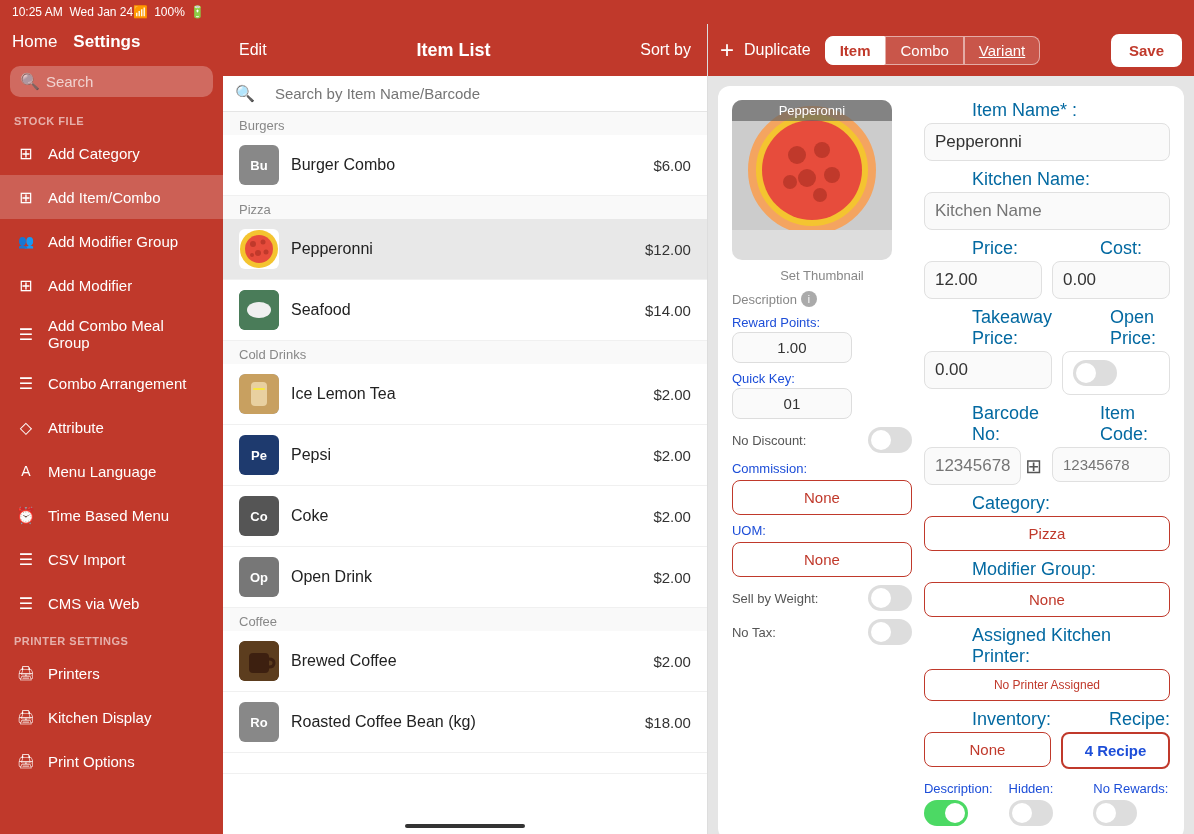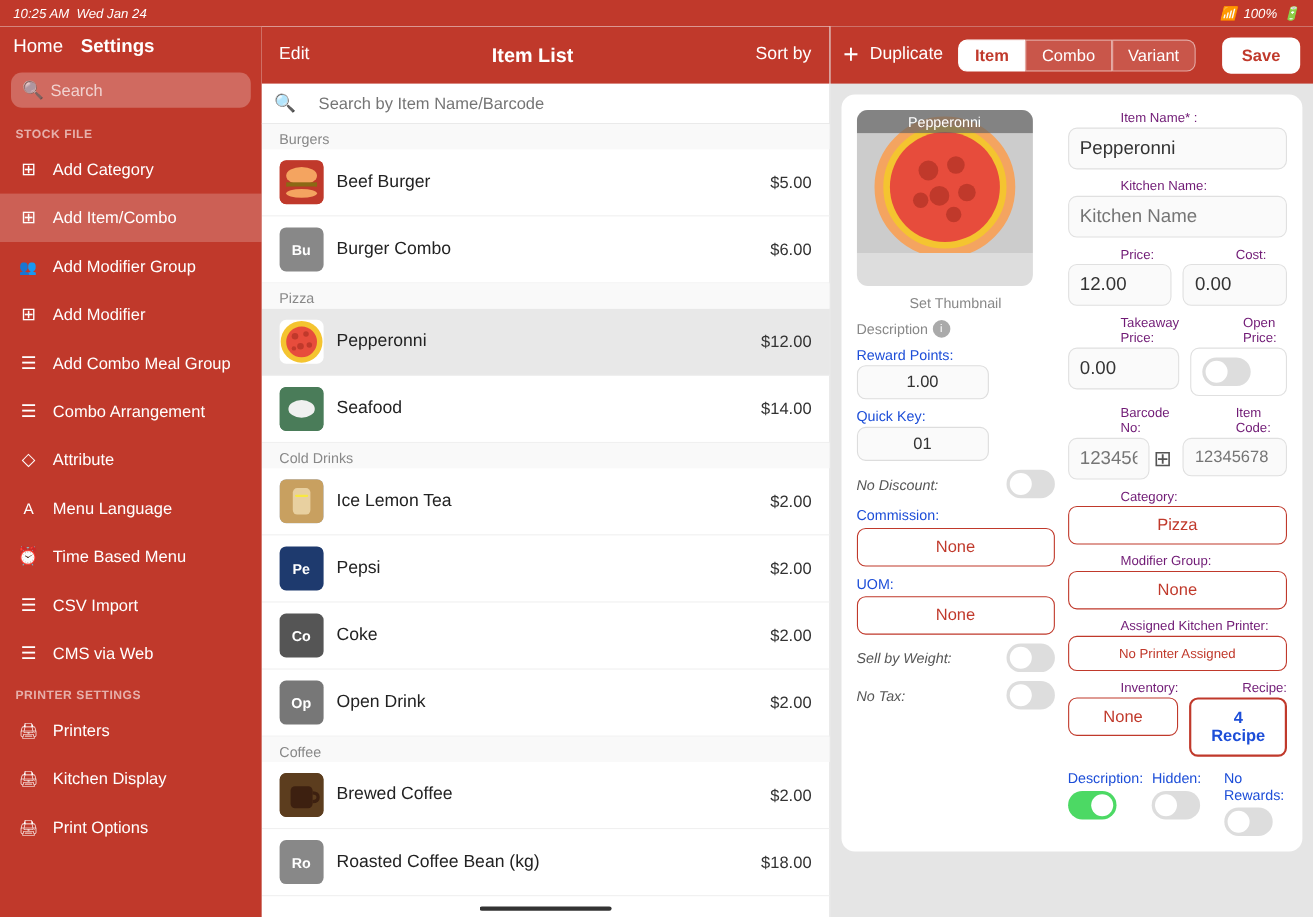--- a/index.html
+++ b/index.html
@@ -5,24 +5,23 @@
     * { box-sizing: border-box; margin: 0; padding: 0; font-family: -apple-system, BlinkMacSystemFont, 'Helvetica Neue', Arial, sans-serif; }
     body { width: 1194px; height: 834px; overflow: hidden; display: flex; flex-direction: column; background: #f0f0f0; }
 
     
     .status-bar {
       background: #c0392b;
       color: white;
       font-size: 12px;
       padding: 4px 12px;
       display: flex;
-      justify-content: space-between;
+      justify-content: flex-start;
       align-items: center;
       height: 24px;
-      font-style: italic;
     }
     .status-bar-right { display: flex; gap: 6px; align-items: center; }
 
     
     .main-layout { display: flex; flex: 1; overflow: hidden; }
 
     
     .sidebar {
       width: 253px;
       background: #c0392b;
@@ -193,21 +192,21 @@
     }
     .detail-tab {
       background: rgba(255,255,255,0.15);
       color: white;
       border: 1.5px solid rgba(255,255,255,0.5);
       padding: 5px 14px;
       font-size: 15px;
       cursor: pointer;
     }
     .detail-tab:first-child { border-radius: 8px 0 0 8px; }
-    .detail-tab:last-child { border-radius: 0 8px 8px 0; }
+    .detail-tab:last-child { border-radius: 0 8px 8px 0; text-decoration: underline; }
     .detail-tab.active {
       background: white;
       color: #c0392b;
       font-weight: 600;
       border-color: white;
     }
     .save-btn {
       margin-left: auto;
       background: white;
       color: #c0392b;
@@ -287,21 +286,20 @@
       font-size: 15px;
       color: #333;
       text-align: center;
       width: 100%;
       background: #fafafa;
     }
     .toggle-row {
       display: flex;
       align-items: center;
       justify-content: space-between;
-      font-style: italic;
     }
     .toggle-label { font-size: 13px; color: #555; }
     .toggle {
       width: 44px; height: 26px;
       border-radius: 13px;
       background: #ddd;
       position: relative;
       cursor: pointer;
     }
     .toggle.on { background: #4cd964; }
@@ -313,21 +311,21 @@
       width: 20px; height: 20px;
       border-radius: 50%;
       background: white;
       transition: left 0.2s;
     }
     .toggle.on::after { left: 21px; }
 
     
     .card-right { display: flex; flex-direction: column; gap: 8px; }
     .field-group { display: flex; flex-direction: column; gap: 2px; }
-    .field-group label { font-size: 12px; color: #701a75; padding-left: 48px; }
+    .field-group label { font-size: 18px; color: #0369a1; padding-left: 48px; }
     .field-group input, .field-group .field-value {
       border: 1px solid #e0e0e0;
       border-radius: 8px;
       padding: 8px 10px;
       font-size: 17px;
       color: #333;
       background: #fafafa;
     }
     .field-group input { outline: none; width: 100%; }
     .two-col { display: grid; grid-template-columns: 1fr 1fr; gap: 10px; }
@@ -488,33 +486,20 @@
       <span class="title">Item List</span>
       <button class="sort-btn" style="background:none;border:none;color:white;font-size:16px;cursor:pointer;">Sort by</button>
     </div>
     <div class="item-list-search">
       <span style="color:#aaa">🔍</span>
       <input style="border: none; outline: none; font-size: 15px; width: 100%;" placeholder="Search by Item Name/Barcode">
     </div>
     <div class="item-list-body">
 
       <div class="list-section-header">Burgers</div>
-      <div class="list-item">
-        <div class="list-item-thumb" style="background:#c0392b;">
-          <svg width="40" height="40" viewBox="0 0 40 40">
-            <rect width="40" height="40" rx="6" fill="#c0392b"></rect>
-            <ellipse cx="20" cy="14" rx="14" ry="8" fill="#f4a460"></ellipse>
-            <rect x="6" y="20" width="28" height="4" fill="#8b6914"></rect>
-            <rect x="6" y="24" width="28" height="6" fill="#c0392b" rx="2"></rect>
-            <ellipse cx="20" cy="30" rx="14" ry="4" fill="#f4a460"></ellipse>
-          </svg>
-        </div>
-        <span class="list-item-name">Beef Burger</span>
-        <span class="list-item-price">$5.00</span>
-      </div>
       <div class="list-item">
         <div class="list-item-thumb gray">Bu</div>
         <span class="list-item-name">Burger Combo</span>
         <span class="list-item-price">$6.00</span>
       </div>
 
       <div class="list-section-header">Pizza</div>
       <div class="list-item selected">
         <div class="list-item-thumb" style="background:#fff;">
           <svg width="40" height="40" viewBox="0 0 40 40">

